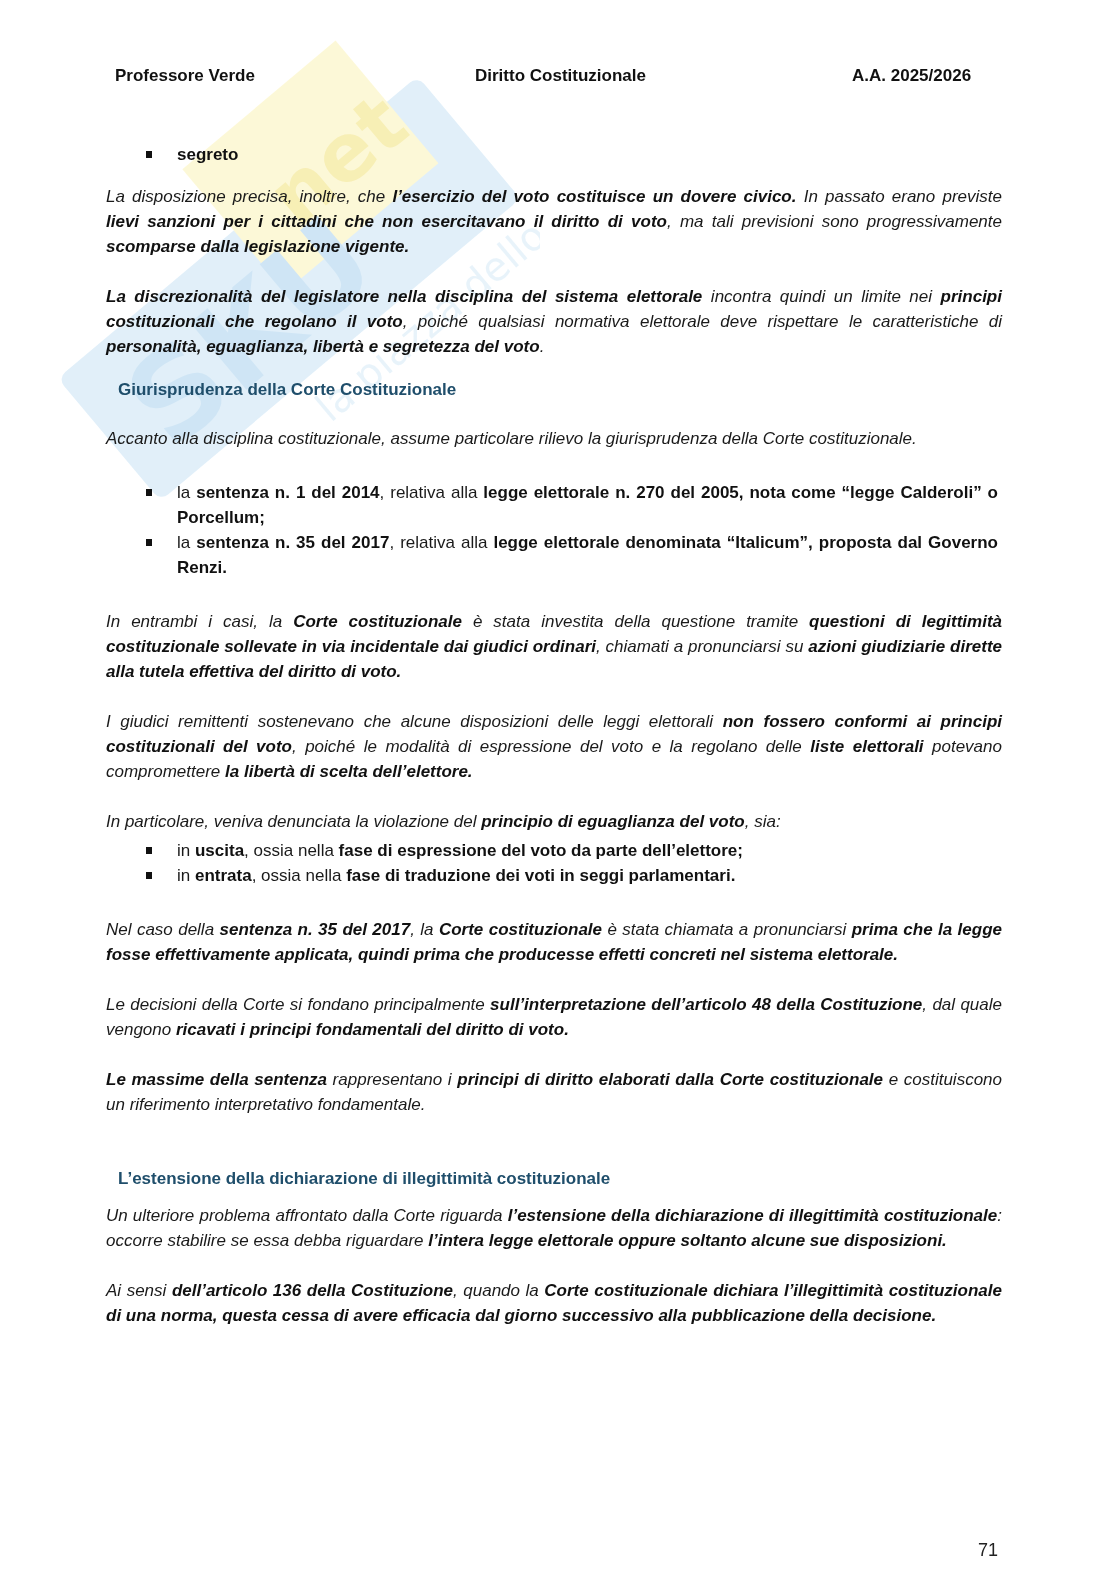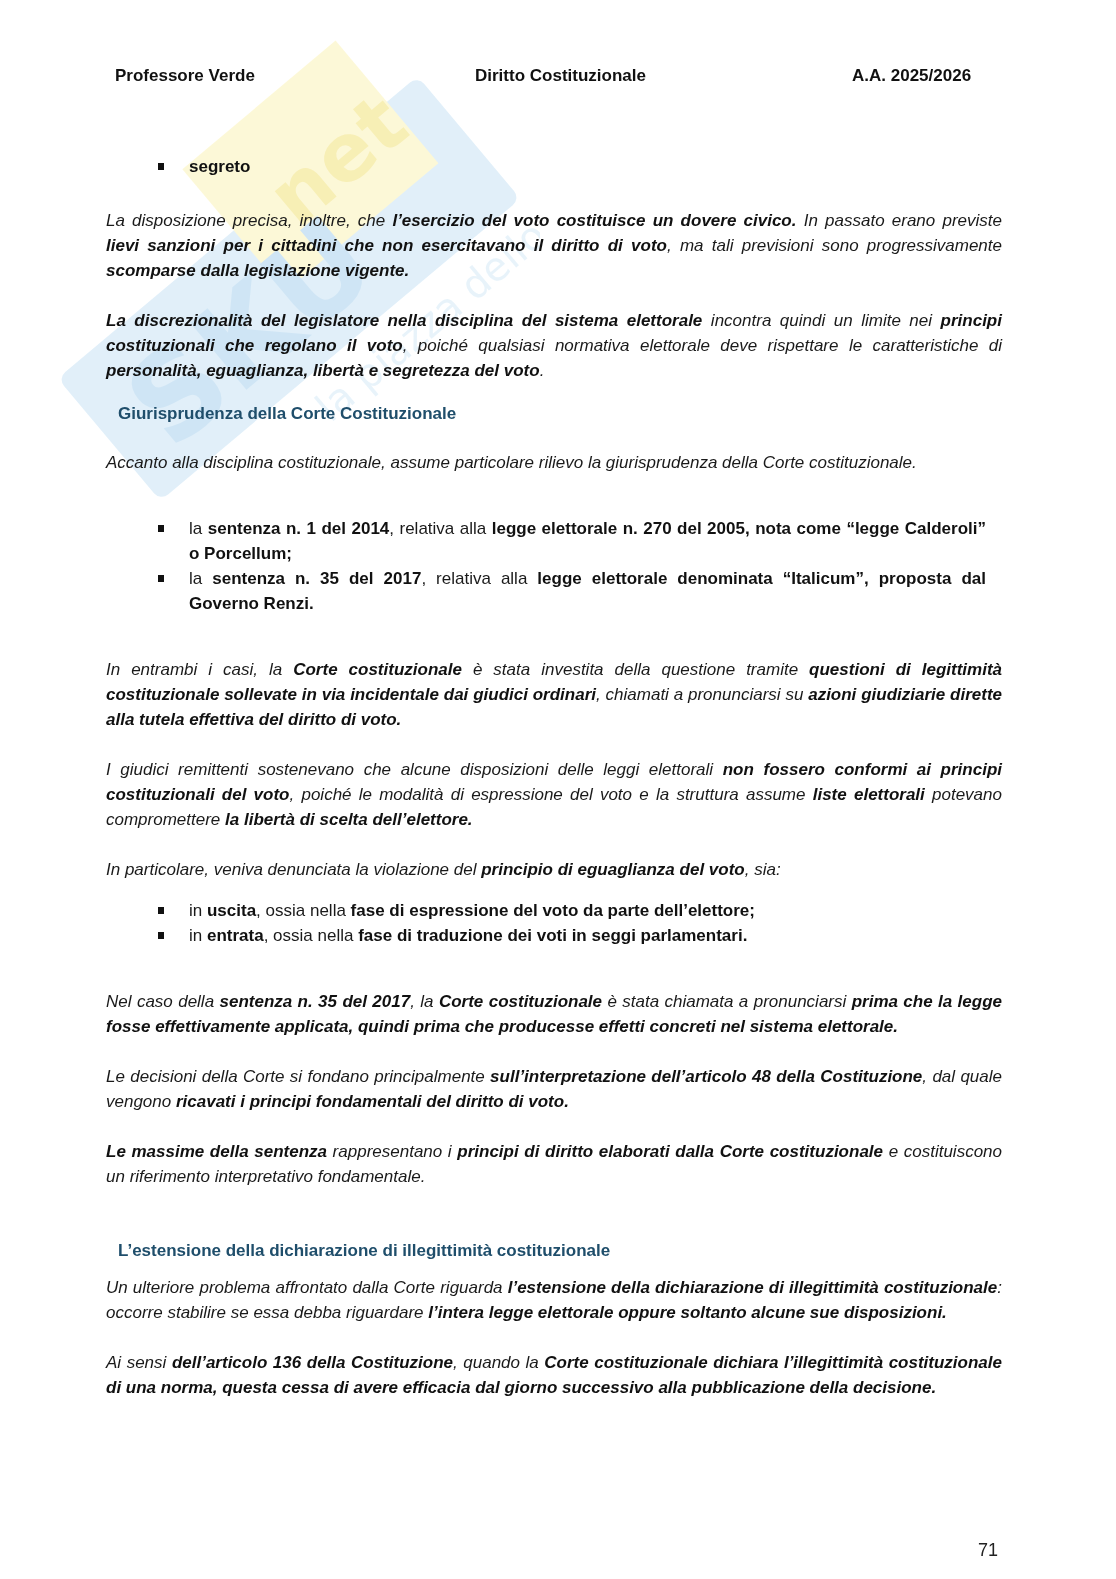--- a/index.html
+++ b/index.html
@@ -8,21 +8,21 @@
   .watermark { position: absolute; left: 20px; top: 40px; width: 520px; height: 460px; pointer-events: none; z-index: 0; }
   .page { position: relative; z-index: 1; }
   .header { position: absolute; top: 66px; left: 0; width: 1116px; height: 26px; font-weight: bold; font-size: 17px; color: #111; }
   .header .left { position: absolute; left: 115px; }
   .header .center { position: absolute; left: 475px; }
   .header .right { position: absolute; left: 852px; }
   .content { position: absolute; left: 106px; top: 138px; width: 896px; font-size: 17px; line-height: 25px; }
   p { margin: 0; text-align: justify; font-style: italic; }
   .gap { height: 25px; }
   .gap-s { height: 13px; }
-  ul { list-style: none; margin: 16px; padding: 0; }
+  ul { list-style: none; margin: 4px; padding: 0; }
   li { position: relative; padding-left: 67px; text-align: justify; }
   li::before { content: ""; position: absolute; left: 36px; top: 9px; width: 6px; height: 7px; background: #111; }
   b { font-weight: bold; color: #111; }
   h3 { margin: 12px; font-size: 17px; line-height: 25px; font-weight: bold; color: #1f4e6b; }
   .pagenum { position: absolute; left: 978px; top: 1540px; font-size: 18px; color: #222; }
 </style>
 </head>
 <body>
 
 <svg class="watermark" viewBox="0 0 520 460">
@@ -55,21 +55,21 @@
     <div class="gap-s" style="height:12px"></div>
     <p><span>Accanto alla disciplina costituzionale, assume particolare rilievo la giurisprudenza della Corte costituzionale.</span></p>
     <div class="gap"></div>
     <ul>
         <li><span>la </span><b>sentenza n. 1 del 2014</b><span>, relativa alla </span><b>legge elettorale n. 270 del 2005, nota come “legge Calderoli” o Porcellum;</b></li>
         <li><span>la </span><b>sentenza n. 35 del 2017</b><span>, relativa alla </span><b>legge elettorale denominata “Italicum”, proposta dal Governo Renzi.</b></li>
       </ul>
     <div class="gap"></div>
     <p><span>In entrambi i casi, la </span><b>Corte costituzionale</b><span> è stata investita della questione tramite </span><b>questioni di legittimità costituzionale sollevate in via incidentale dai giudici ordinari</b><span>, chiamati a pronunciarsi su </span><b>azioni giudiziarie dirette alla tutela effettiva del diritto di voto.</b></p>
     <div class="gap"></div>
-    <p><span>I giudici remittenti sostenevano che alcune disposizioni delle leggi elettorali </span><b>non fossero conformi ai principi costituzionali del voto</b><span>, poiché le modalità di espressione del voto e la struttura assume </span><b>liste elettorali</b><span> potevano compromettere </span><b>la libertà di scelta dell’elettore.</b></p>
+    <p><span>I giudici remittenti sostenevano che alcune disposizioni delle leggi elettorali </span><b>non fossero conformi ai principi costituzionali del voto</b><span>, poiché le modalità di espressione del voto e la regolano delle </span><b>liste elettorali</b><span> potevano compromettere </span><b>la libertà di scelta dell’elettore.</b></p>
     <div class="gap"></div>
     <p><span>In particolare, veniva denunciata la violazione del </span><b>principio di eguaglianza del voto</b><span>, sia:</span></p>
     <ul>
         <li><span>in </span><b>uscita</b><span>, ossia nella </span><b>fase di espressione del voto da parte dell’elettore;</b></li>
         <li><span>in </span><b>entrata</b><span>, ossia nella </span><b>fase di traduzione dei voti in seggi parlamentari.</b></li>
       </ul>
     <div class="gap"></div>
     <p><span>Nel caso della </span><b>sentenza n. 35 del 2017</b><span>, la </span><b>Corte costituzionale</b><span> è stata chiamata a pronunciarsi </span><b>prima che la legge fosse effettivamente applicata, quindi prima che producesse effetti concreti nel sistema elettorale.</b></p>
     <div class="gap"></div>
     <p><span>Le decisioni della Corte si fondano principalmente </span><b>sull’interpretazione dell’articolo 48 della Costituzione</b><span>, dal quale vengono </span><b>ricavati i principi fondamentali del diritto di voto.</b></p>

